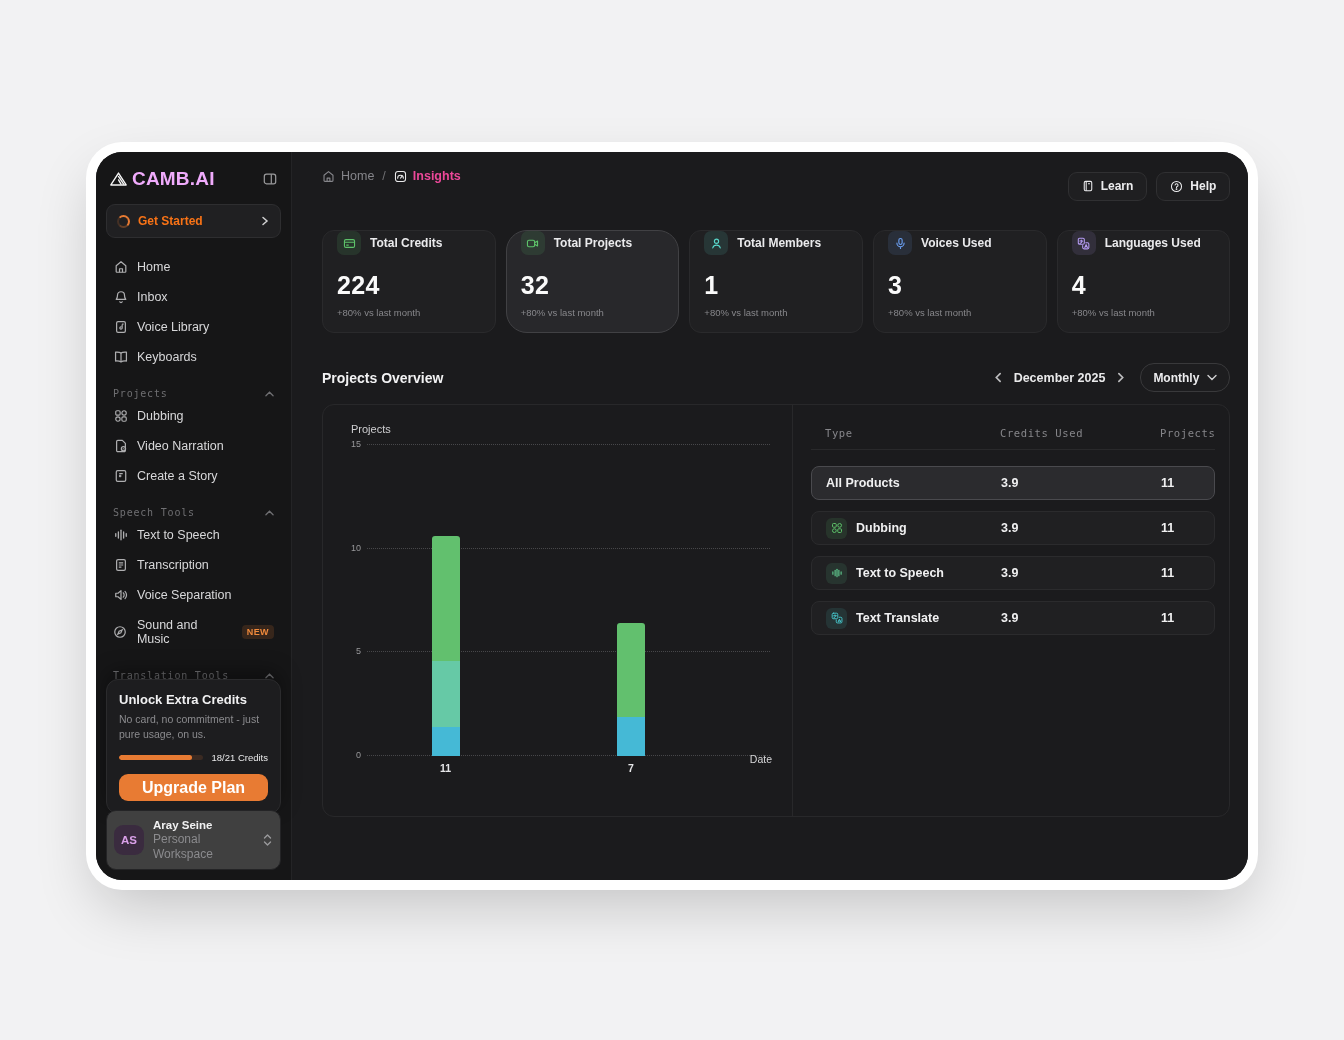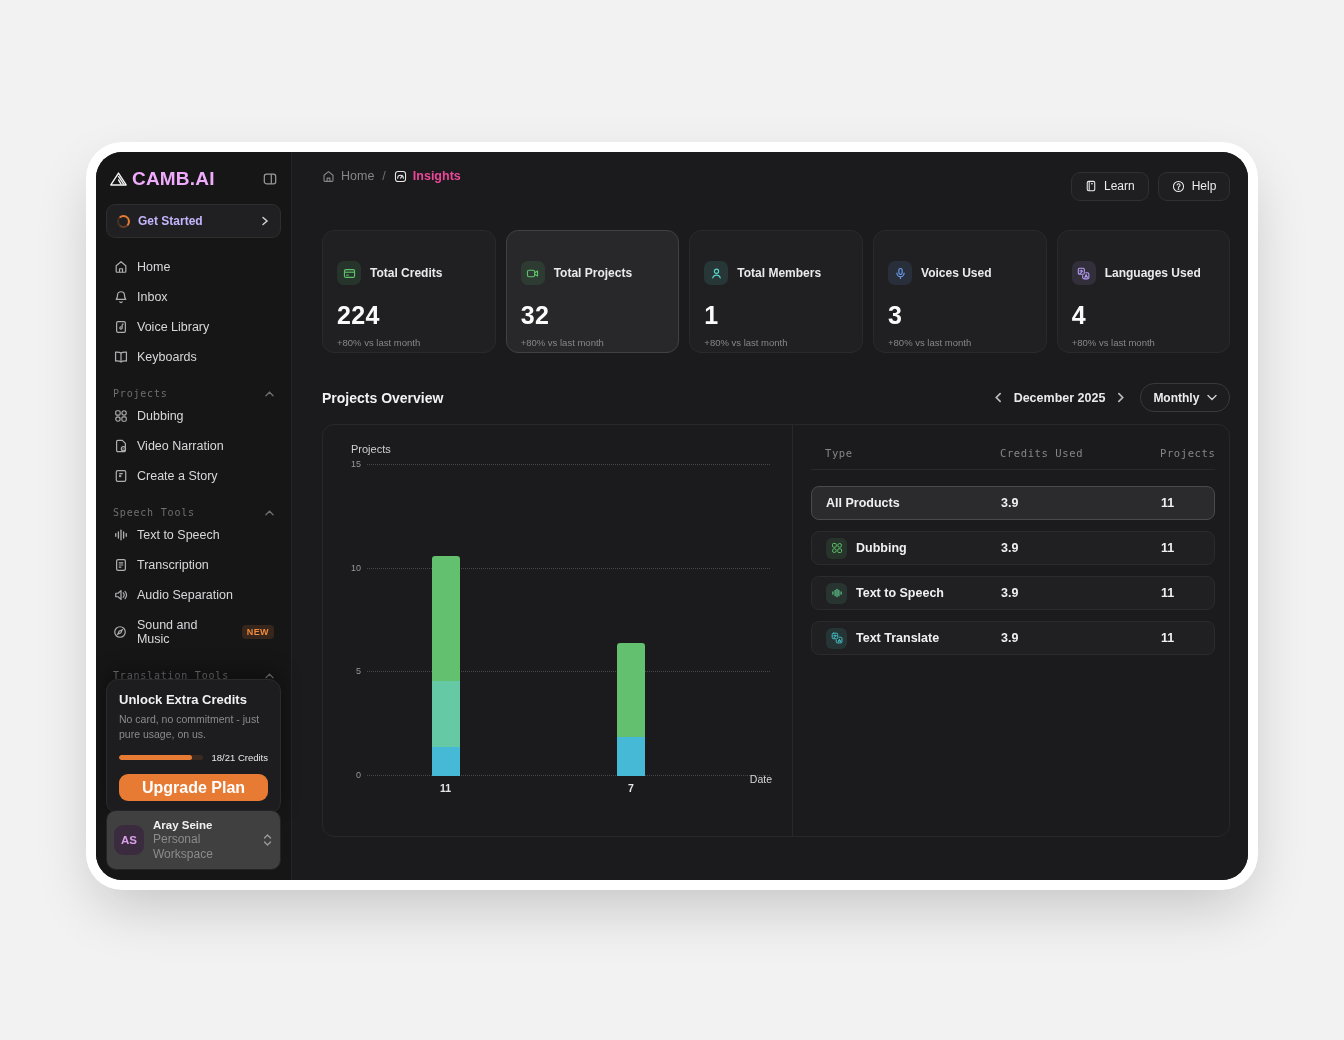--- a/index.html
+++ b/index.html
@@ -9,21 +9,21 @@
     position:absolute; left:96px; top:152px; width:1152px; height:728px;
     background:#1b1b1d; border-radius:26px; overflow:hidden; display:flex;
     box-shadow:0 0 0 10px #ffffff, 0 24px 60px rgba(0,0,0,.20);
   }
 
   
   .sidebar { width:196px; min-width:196px; background:#161617; border-right:1px solid #242426; position:relative; padding:14px 10px 10px; display:flex; flex-direction:column; }
   .brand-row { display:flex; align-items:center; justify-content:space-between; padding:2px 4px 0 4px; }
   .brand { display:flex; align-items:center; gap:5px; color:#f0abfc; font-weight:700; font-size:19px; letter-spacing:.2px; }
   .panel-toggle { color:#9a9a9c; cursor:pointer; display:flex; }
-  .get-started { margin-top:14px; height:28px; background:#202022; border:1px solid #2e2e30; border-radius:9px; display:flex; align-items:center; gap:8px; padding:16px 10px; color:#c4b5fd; font-size:12px; font-weight:600; cursor:pointer; }
+  .get-started { margin-top:14px; height:28px; background:#202022; border:1px solid #2e2e30; border-radius:9px; display:flex; align-items:center; gap:8px; padding:16px 10px; color:#f97316; font-size:12px; font-weight:600; cursor:pointer; }
   .get-started .spacer { flex:1; }
   .arc { width:13px; height:13px; border-radius:50%; border:2.2px solid #e87b33; border-left-color:rgba(232,123,51,.18); border-bottom-color:rgba(232,123,51,.35); }
   .nav { margin-top:16px; display:flex; flex-direction:column; gap:4px; }
   .nav-item { display:flex; align-items:center; gap:9px; padding:6px 7px; border-radius:8px; color:#d8d8da; font-size:12.5px; cursor:pointer; }
   .nav-item .ic { color:#aeaeb0; display:flex; width:15px; justify-content:center; }
   .sec-head { display:flex; align-items:center; justify-content:space-between; padding:4px 7px 2px; margin-top:14px; color:#6f6f72; font-family:"DejaVu Sans Mono",monospace; font-size:10px; letter-spacing:.8px; cursor:pointer; }
   .badge-new { margin-left:auto; font-size:9px; font-weight:700; color:#f08a3c; background:rgba(232,123,51,.16); border-radius:4px; padding:2px 5px; letter-spacing:.4px; }
   .upsell { position:absolute; left:10px; right:10px; bottom:66px; background:#1d1d1f; border:1px solid #2b2b2d; border-radius:12px; padding:12px 12px 12px; box-shadow:0 -8px 20px rgba(0,0,0,.35); }
   .upsell h4 { color:#f1f1f2; font-size:13px; font-weight:700; }
   .upsell p { color:#8b8b8e; font-size:10.5px; line-height:1.45; margin-top:5px; }
@@ -40,25 +40,25 @@
 
   
   .main { flex:1; display:flex; flex-direction:column; background:#1b1b1d; }
   .topbar { height:48px; display:flex; align-items:center; justify-content:space-between; padding:0 26px 0 30px; }
   .crumbs { display:flex; align-items:center; gap:8px; font-size:12.5px; }
   .crumb { display:flex; align-items:center; gap:6px; cursor:pointer; }
   .crumb.muted { color:#85858a; }
   .crumb.current { color:#ec4899; font-weight:600; }
   .crumb-sep { color:#6f6f72; }
   .top-actions { display:flex; gap:9px; }
-  .pill-btn { display:flex; align-items:center; gap:7px; height:29px; padding:0 13px; background:#1f1f21; border:1px solid #303032; border-radius:9px; color:#ececee; font-size:12px; font-weight:400; cursor:pointer;margin-top:20px; }
+  .pill-btn { display:flex; align-items:center; gap:7px; height:29px; padding:0 13px; background:#1f1f21; border:1px solid #303032; border-radius:9px; color:#ececee; font-size:12px; font-weight:700; cursor:pointer;margin-top:20px; }
 
   .stats { display:flex; gap:10px; padding:30px 26px 0 30px; }
-  .stat-card { flex:1; background:#202022; border:1px solid #2a2a2c; border-radius:12px; padding:30px 14px 13px; height:123px; cursor:pointer; }
-  .stat-card.selected { background:#28282b; border-color:#414144; }
+  .stat-card { flex:1; background:#202022; border:1px solid #2a2a2c; border-radius:12px; padding:0 14px 13px; height:103px; cursor:pointer; }
+  .stat-card.selected { background:#28282b; border-color:#414144;border-radius:21px; }
   .stat-head { display:flex; align-items:center; gap:9px; }
   .stat-tile { width:24px; height:24px; border-radius:7px; display:flex; align-items:center; justify-content:center; }
   .stat-title { color:#eaeaec; font-size:12px; font-weight:600; }
   .stat-value { color:#fafafa; font-size:25px; font-weight:600; margin-top:16px; letter-spacing:.3px; }
   .stat-delta { color:#87878b; font-size:9.5px; margin-top:7px; }
 
   .ov-head { display:flex; align-items:center; justify-content:space-between; padding:30px 26px 0 30px; }
   .ov-title { color:#f2f2f3; font-size:14px; font-weight:600; }
   .ov-controls { display:flex; align-items:center; gap:14px; }
   .date-nav { display:flex; align-items:center; gap:10px; color:#e9e9ea; font-size:12.5px; font-weight:600; }
@@ -228,21 +228,21 @@
           </span>
         <span>Transcription</span>
       </div>
       <div class="nav-item">
         <span class="ic">
             <svg width="14" height="14" viewBox="0 0 16 16" fill="none" stroke="currentColor" stroke-width="1.4" stroke-linejoin="round">
               <path d="M2 6 h2.6 L8 3 v10 L4.6 10 H2 Z"></path>
               <path d="M10.5 5.5 a3.4 3.4 0 0 1 0 5 M12.6 3.8 a6 6 0 0 1 0 8.4" stroke-linecap="round"></path>
             </svg>
           </span>
-        <span>Audio Separation</span>
+        <span>Voice Separation</span>
       </div>
       <div class="nav-item">
         <span class="ic">
             <svg width="14" height="14" viewBox="0 0 16 16" fill="none" stroke="currentColor" stroke-width="1.4" stroke-linecap="round">
               <circle cx="8" cy="8" r="6"></circle>
               <path d="M10.5 5.5 L9 9 L5.5 10.5 L7 7 Z"></path>
             </svg>
           </span>
         <span>Sound and Music</span>
         <span class="badge-new">NEW</span>

